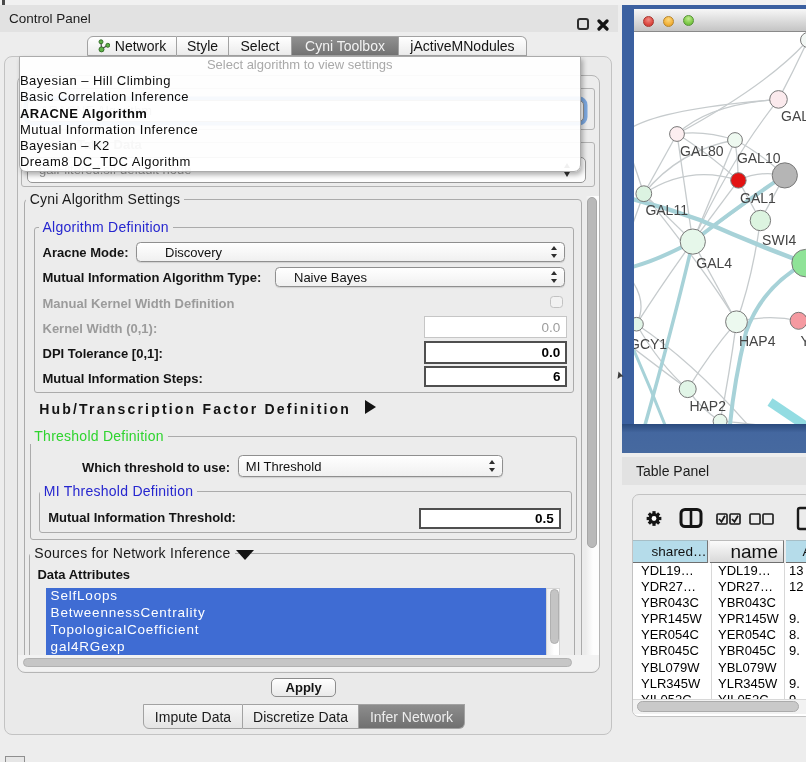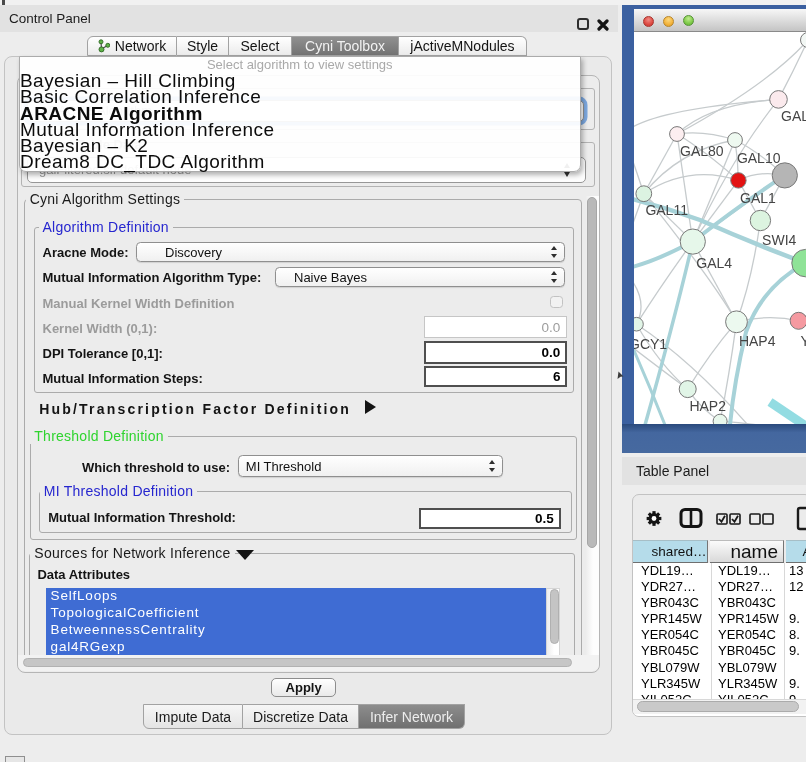--- a/index.html
+++ b/index.html
@@ -117,37 +117,37 @@
   <div class="numfield" style="left:418.5px;top:507.5px;width:142.4px;height:21.4px;border:2px solid #4f4f4f;color:#000;font-weight:bold;padding:0 5px 0 0;">0.5</div>
 
   <div class="gbox" style="left:28.5px;top:553px;width:546px;height:105px;"></div>
   <div class="glab" style="left:30.3px;top:546px;color:#1a1a1a;">Sources for Network Inference</div>
   <div class="abs" style="left:236px;top:549.5px;width:0;height:0;border-left:9.5px solid transparent;border-right:9.5px solid transparent;border-top:10px solid #141414;"></div>
 
   <div class="lbl" style="left:37.4px;top:566.5px;">Data Attributes</div>
 
   <div class="abs" style="left:45.6px;top:588px;width:500.2px;height:67.6px;background:#3f6cd3;font-size:13.5px;letter-spacing:0.8px;color:#fff;overflow:hidden;">
     <div style="padding-left:5px;height:16.9px;line-height:16.9px;">SelfLoops</div>
+    <div style="padding-left:5px;height:16.9px;line-height:16.9px;">BetweennessCentrality</div>
     <div style="padding-left:5px;height:16.9px;line-height:16.9px;">TopologicalCoefficient</div>
-    <div style="padding-left:5px;height:16.9px;line-height:16.9px;">BetweennessCentrality</div>
     <div style="padding-left:5px;height:16.9px;line-height:16.9px;">gal4RGexp</div>
   </div>
   <div class="abs" style="left:545.8px;top:588px;width:14.2px;height:67.6px;background:linear-gradient(90deg,#ededed,#ffffff 60%);border:1px solid #d5d5d5;"></div>
   <div class="abs" style="left:549.5px;top:589px;width:9px;height:54.5px;background:#c4c4c4;border:1px solid #b0b0b0;border-radius:5px;"></div>
 
   <div class="abs" style="left:18px;top:655px;width:581px;height:16px;background:#f2f2f2;border-radius:0 0 7px 7px;"></div>
   <div class="abs" style="left:23px;top:658px;width:549.4px;height:9px;background:#c6c6c6;border:1px solid #b2b2b2;border-radius:5px;"></div>
 
   <div class="abs" style="left:585.5px;top:196px;width:13px;height:459px;background:linear-gradient(90deg,#ededed,#fdfdfd 55%);"></div>
   <div class="abs" style="left:586.5px;top:196.5px;width:10px;height:351px;background:#b9b9b9;border:1px solid #a6a6a6;border-radius:5.5px;"></div>
 </div>
 
 <div id="popup" class="abs" style="left:18.5px;top:55.9px;width:562.5px;height:116px;background:rgba(255,255,255,0.93);border:1px solid #ababab;border-radius:0 0 7px 7px;box-shadow:2px 3px 5px rgba(0,0,0,0.3);z-index:30;">
   <div style="text-align:center;font-size:13px;color:#a9a9a9;height:16.5px;line-height:16px;">Select algorithm to view settings</div>
-  <div style="font-size:19px;letter-spacing:0.45px;color:#0c0c0c;line-height:16.1px;padding-left:0.5px;">
+  <div style="font-size:13px;letter-spacing:0.45px;color:#0c0c0c;line-height:16.1px;padding-left:0.5px;">
     <div>Bayesian – Hill Climbing</div>
     <div>Basic Correlation Inference</div>
     <div style="font-weight:bold;">ARACNE Algorithm</div>
     <div>Mutual Information Inference</div>
     <div>Bayesian – K2</div>
     <div>Dream8 DC_TDC Algorithm</div>
   </div>
 </div>
 
 <div id="bottom">

